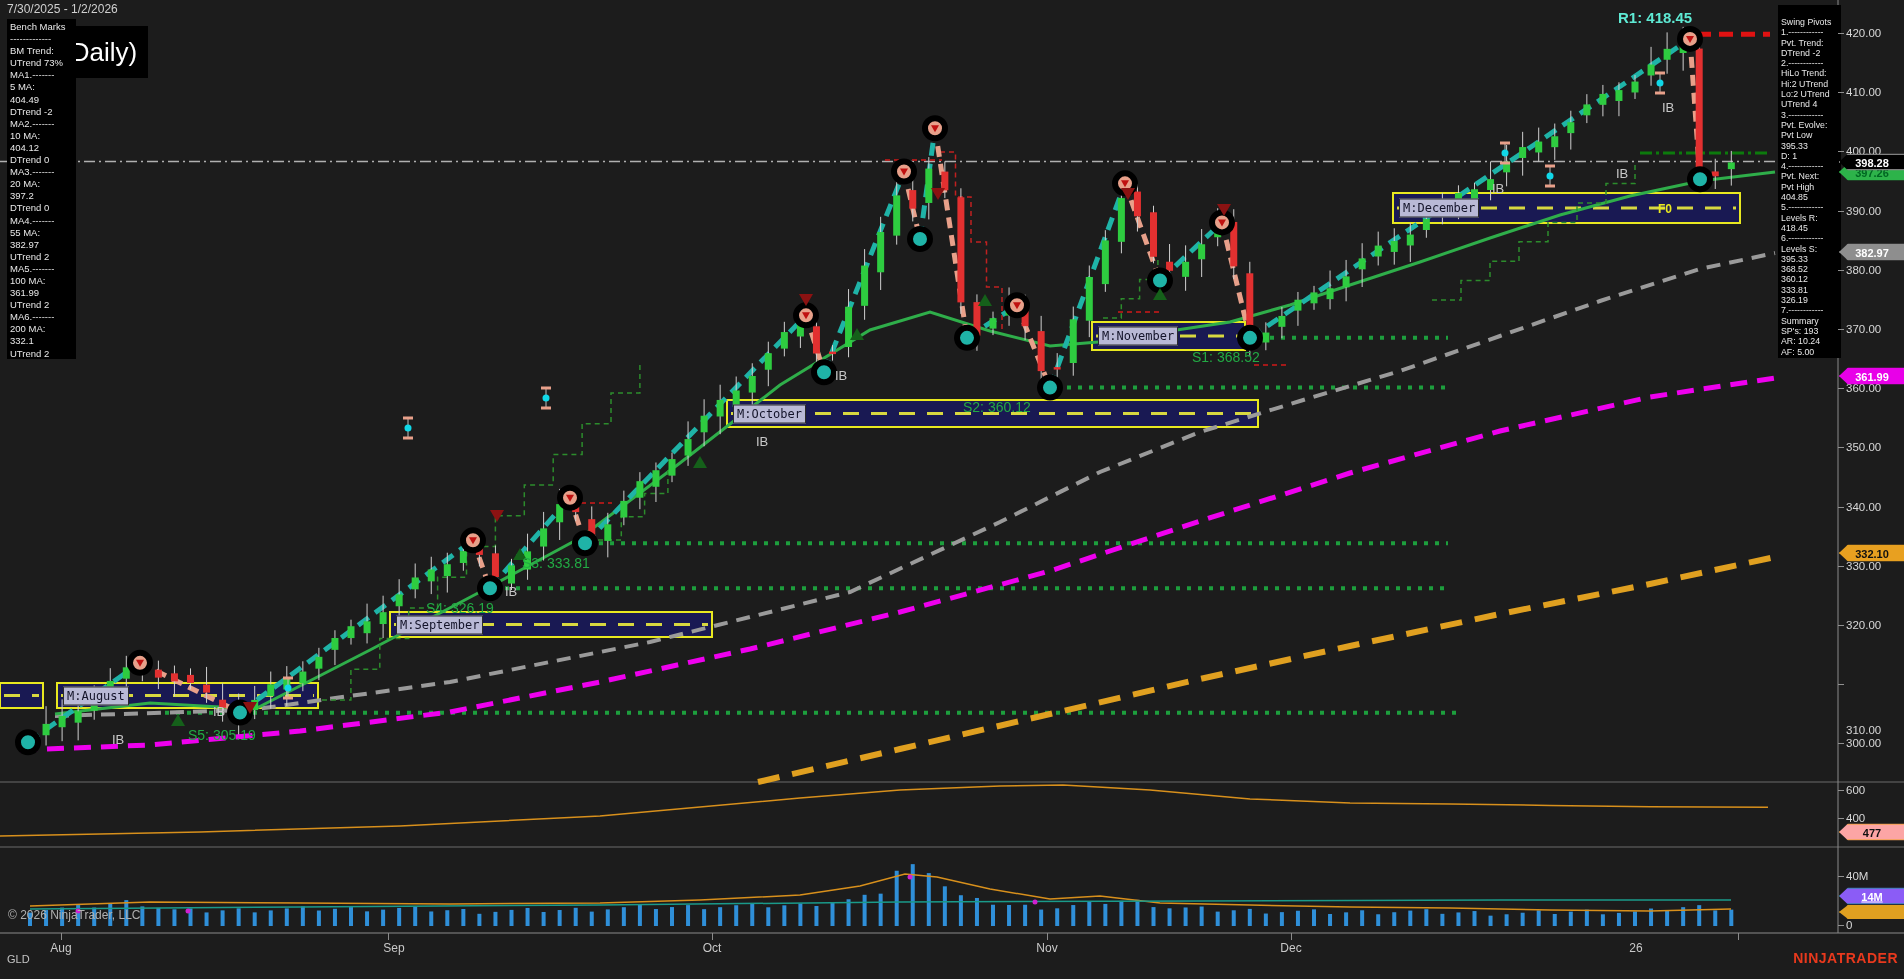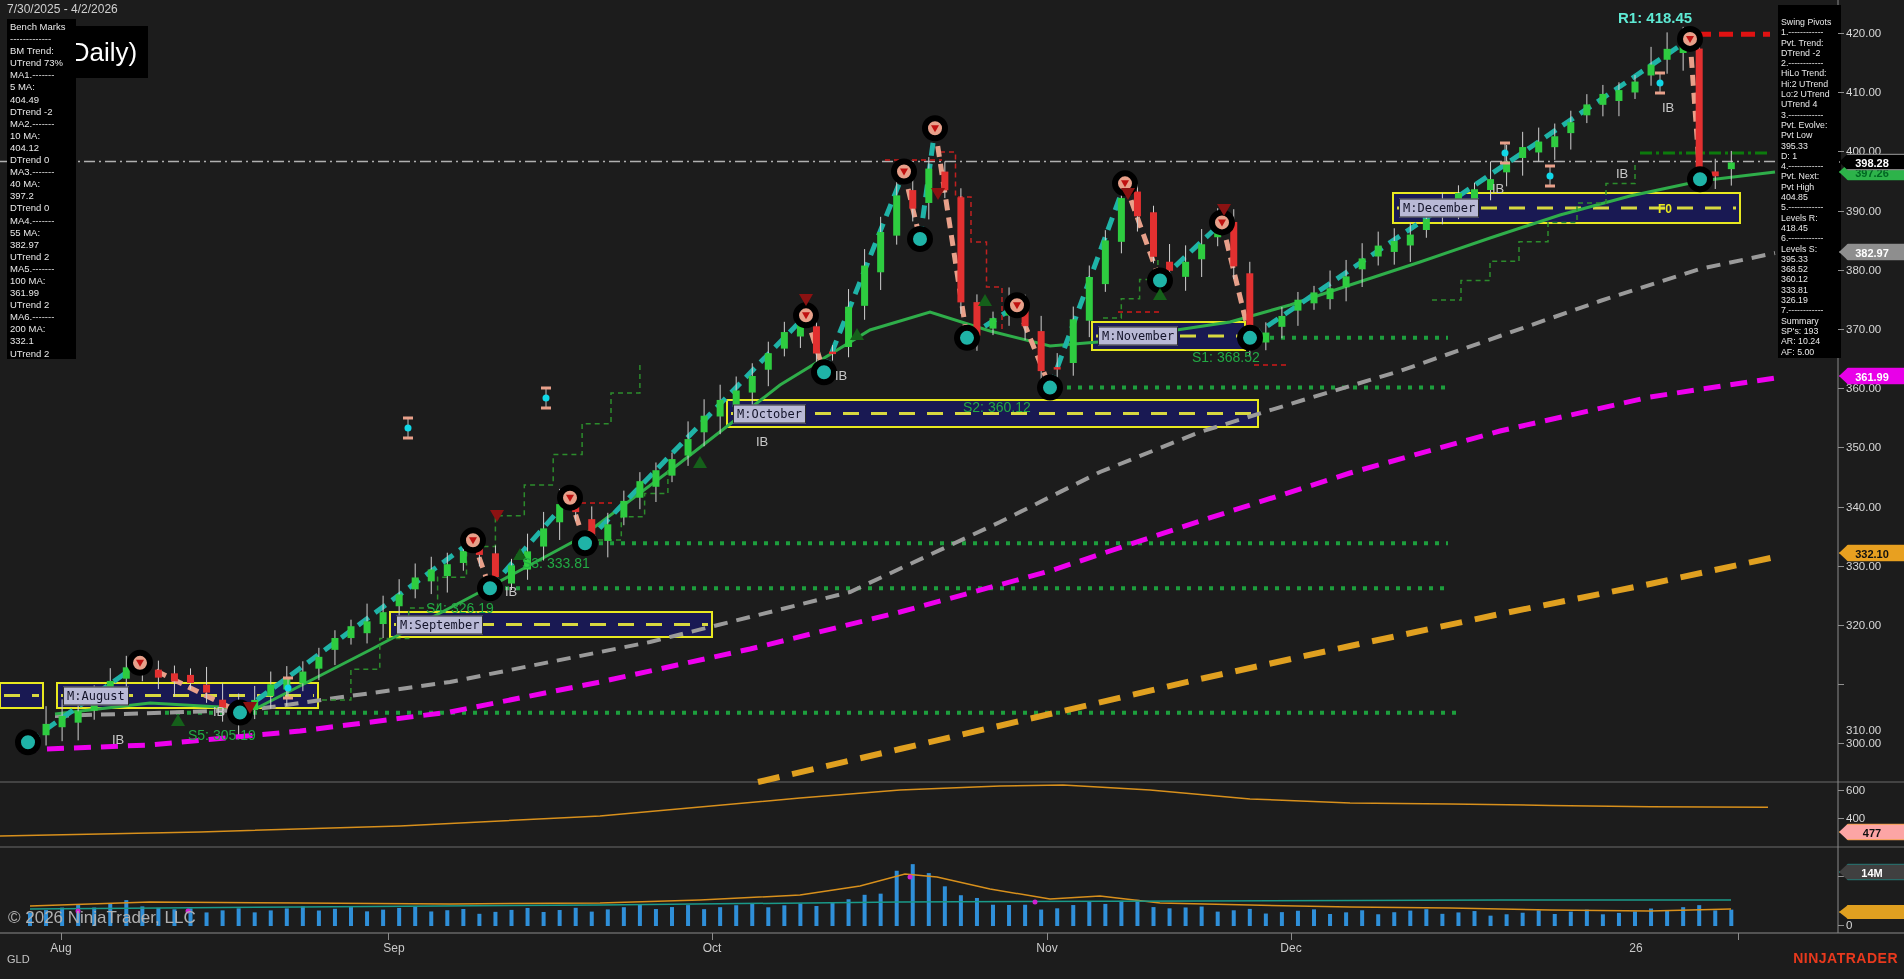--- a/index.html
+++ b/index.html
@@ -16,21 +16,21 @@
   .axis-label{color:#d8d8d8;font-size:11.5px;transform:translateY(-50%);white-space:nowrap;}
   .axis-tick{width:6px;height:1px;background:#909090;}
   .price-tag{left:1839px;width:64px;height:15px;font-size:11px;font-weight:bold;
       display:flex;align-items:center;justify-content:center;
       clip-path:polygon(9px 0,100% 0,100% 100%,9px 100%,0 50%);transform:translateY(-50%);}
   .time-label{font-size:12px;color:#c8c8c8;transform:translateX(-50%);}
   .month-chip{font-family:"DejaVu Sans Mono",monospace;font-size:12px;color:#14142a;
       background:#b9b9d6;border:1px solid #2a2a2a;padding:0 3px;line-height:17px;transform:translateY(-50%);white-space:nowrap;}
   .f0-label{color:#e8e820;font-size:12px;font-weight:bold;}
   .r1-label{color:#5eead4;font-size:15px;white-space:nowrap;font-weight:bold;}
-  .copyright{left:8px;top:908px;font-size:17px;color:#b0b0b0;}
+  .copyright{left:8px;top:908px;font-size:12px;color:#b0b0b0;}
   .symbol-label{left:7px;top:953px;font-size:11px;color:#c4c4c4;}
   .brand{right:6px;top:950px;font-size:14px;font-weight:bold;color:#e8391d;letter-spacing:0.5px;}
 </style>
 </head>
 <body>
 
 <div id="app">
   <svg id="chart-svg" width="1904" height="979">
       <line x1="0" y1="782" x2="1904" y2="782" stroke="#6a6a6a" stroke-width="1"></line>
       <line x1="0" y1="847" x2="1904" y2="847" stroke="#6a6a6a" stroke-width="1"></line>
@@ -493,38 +493,38 @@
       <rect x="1713.25" y="910.418" width="4" height="15.581999999999999" fill="#2f8fd8"></rect>
       <rect x="1729.3000000000002" y="909.641" width="4" height="16.359" fill="#2f8fd8"></rect>
       <polyline stroke="#d8901c" stroke-width="1.5" points="30,906 150,902 300,903 450,904 600,903 700,900 800,895 860,886 905,874 937,877 990,889 1050,899 1100,896 1160,903 1250,905 1350,907 1450,908 1550,910 1650,911 1731,909" fill="none"></polyline>
       <polyline stroke="#1a9a8a" stroke-width="1.5" points="30,909 300,907 600,905 900,902 1200,901 1500,900 1731,900" fill="none"></polyline>
       <circle cx="78" cy="911" r="2.5" fill="#d020d0"></circle>
       <circle cx="188" cy="911" r="2.5" fill="#d020d0"></circle>
       <circle cx="910" cy="877" r="2.5" fill="#d020d0"></circle>
       <circle cx="1035" cy="902" r="2.5" fill="#d020d0"></circle>
     </svg>
 
-  <div class="abs date-range">7/30/2025 - 4/2/2026</div>
+  <div class="abs date-range">7/30/2025 - 1/2/2026</div>
   <div class="abs title-chip">(Daily)</div>
 
   <div class="abs text-panel" id="bench-panel">
       <div>Bench Marks</div>
       <div>-------------</div>
       <div>BM Trend:</div>
       <div>UTrend 73%</div>
       <div>MA1.-------</div>
       <div>5 MA:</div>
       <div>404.49</div>
       <div>DTrend -2</div>
       <div>MA2.-------</div>
       <div>10 MA:</div>
       <div>404.12</div>
       <div>DTrend 0</div>
       <div>MA3.-------</div>
-      <div>40 MA:</div>
+      <div>20 MA:</div>
       <div>397.2</div>
       <div>DTrend 0</div>
       <div>MA4.-------</div>
       <div>55 MA:</div>
       <div>382.97</div>
       <div>UTrend 2</div>
       <div>MA5.-------</div>
       <div>100 MA:</div>
       <div>361.99</div>
       <div>UTrend 2</div>
@@ -606,21 +606,21 @@
       <div class="abs axis-tick" style="left: 1838px; top: 790px;"></div>
       <div class="abs axis-label" style="left: 1846px; top: 790px;">600</div>
       <div class="abs axis-tick" style="left: 1838px; top: 818px;"></div>
       <div class="abs axis-label" style="left: 1846px; top: 818px;">400</div>
       <div class="abs price-tag" style="top: 832px; background: #fca5a5; color: rgb(16, 16, 16); border: 1px solid rgb(239, 160, 33);">477</div>
       <div class="abs axis-tick" style="left: 1838px; top: 876px;"></div>
       <div class="abs axis-label" style="left: 1846px; top: 876px;">40M</div>
       <div class="abs axis-tick" style="left: 1838px; top: 925px;"></div>
       <div class="abs axis-label" style="left: 1846px; top: 925px;">0</div>
       <div class="abs price-tag" style="top: 912px; background: rgb(224, 160, 32); border: 1px solid rgb(224, 160, 32); height: 12px;"></div>
-      <div class="abs price-tag" style="top: 872px; background: #404040; color: rgb(255, 255, 255); border: 1px solid rgb(19, 148, 143);">14M</div>
+      <div class="abs price-tag" style="top: 896px; background: #8b5cf6; color: rgb(255, 255, 255); border: 1px solid rgb(19, 148, 143); text-decoration: underline;">14M</div>
       <div class="abs " style="left: 61px; top: 933px; width: 1px; height: 7px; background: rgb(138, 138, 138);"></div>
       <div class="abs time-label" style="left: 61px; top: 941px;">Aug</div>
       <div class="abs " style="left: 388px; top: 933px; width: 1px; height: 7px; background: rgb(138, 138, 138);"></div>
       <div class="abs time-label" style="left: 388px; top: 941px; margin-left: 6px;">Sep</div>
       <div class="abs " style="left: 712px; top: 933px; width: 1px; height: 7px; background: rgb(138, 138, 138);"></div>
       <div class="abs time-label" style="left: 712px; top: 941px;">Oct</div>
       <div class="abs " style="left: 1047px; top: 933px; width: 1px; height: 7px; background: rgb(138, 138, 138);"></div>
       <div class="abs time-label" style="left: 1047px; top: 941px; text-align: right;">Nov</div>
       <div class="abs " style="left: 1291px; top: 933px; width: 1px; height: 7px; background: rgb(138, 138, 138);"></div>
       <div class="abs time-label" style="left: 1291px; top: 941px;">Dec</div>

